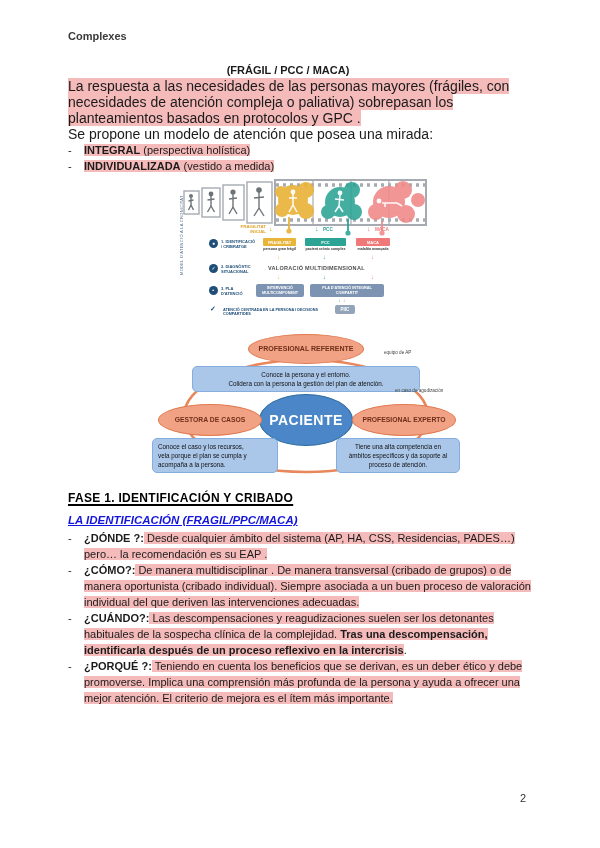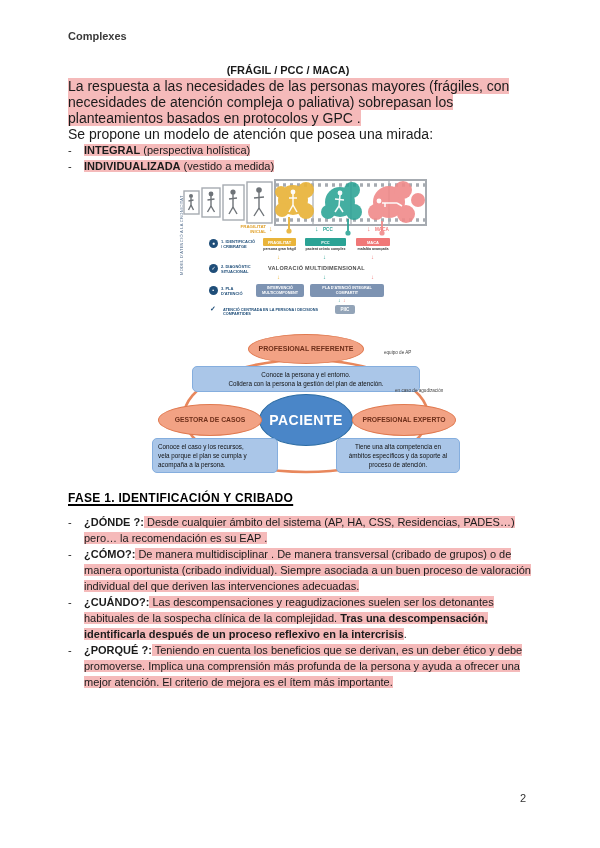--- a/index.html
+++ b/index.html
@@ -267,20 +267,21 @@
 vela porque el plan se cumpla y
 acompaña a la persona.</div>
 
     <div class="ellipse" style="left:200px; top:70px; width:104px; height:32px; font-size:6.8px;">PROFESIONAL EXPERTO</div>
     <div class="bluebox" style="left:184px; top:104px; width:124px;">Tiene una alta competencia en
 ámbitos específicos y da soporte al
 proceso de atención.</div>
   </div>
 
   <div class="fase-heading">FASE 1. IDENTIFICACIÓN Y CRIBADO</div>
+  <div class="sub-blue">LA IDENTIFICACIÓN (FRAGIL/PPC/MACA)</div>
 
   <ul class="dash">
     <li>
       <span class="marker">-</span>
       <div class="itext"><span class="b">¿DÓNDE ?:</span><span class="hl"> Desde cualquier ámbito del sistema (AP, HA, CSS, Residencias, PADES…) pero… la recomendación es su EAP .</span><span class="hl b"></span><span></span></div>
     </li>
     <li>
       <span class="marker">-</span>
       <div class="itext"><span class="b">¿CÓMO?:</span><span class="hl"> De manera multidisciplinar . De manera transversal (cribado de grupos) o de manera oportunista (cribado individual). Siempre asociada a un buen proceso de valoración individual del que deriven las intervenciones adecuadas.</span><span class="hl b"></span><span></span></div>
     </li>

